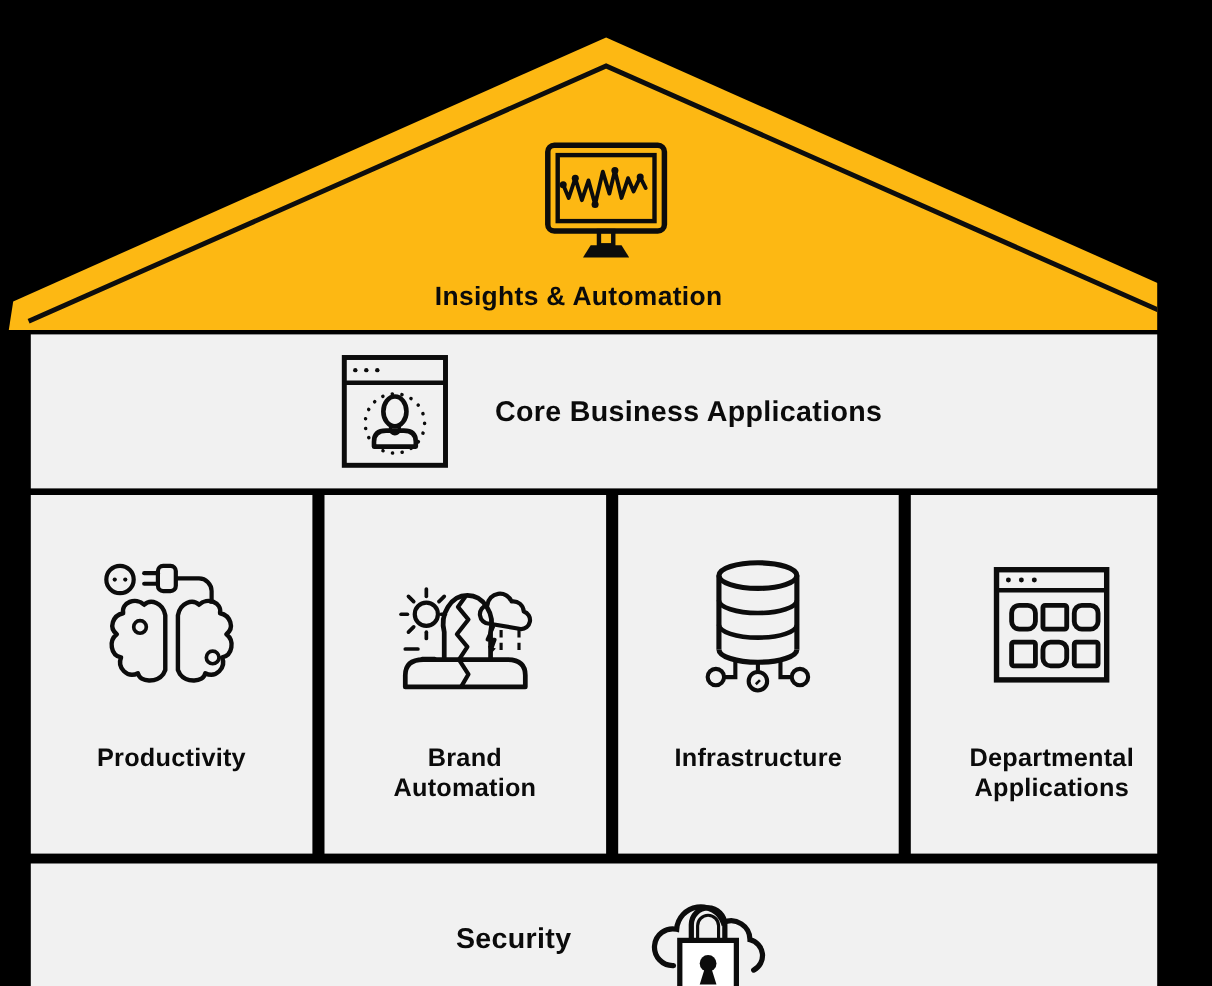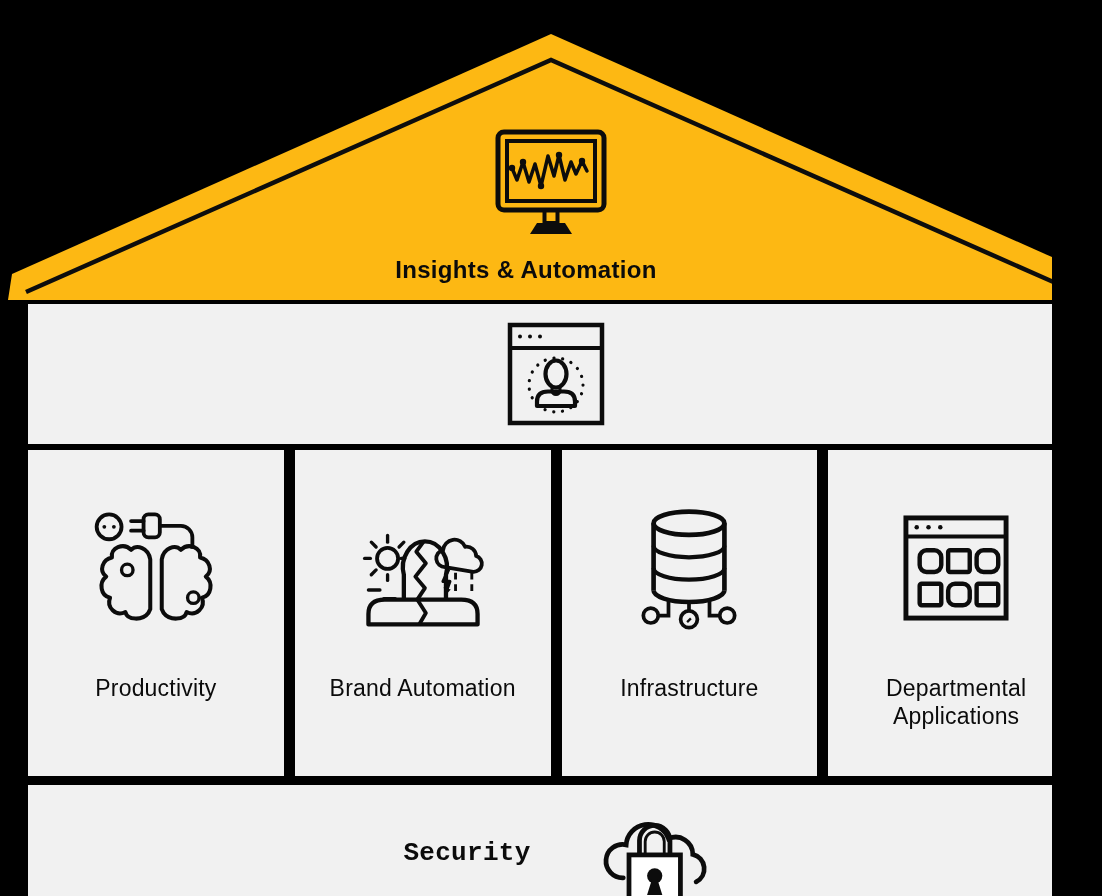--- a/index.html
+++ b/index.html
@@ -17,25 +17,25 @@
   .band{position:absolute;left:28px;width:1056px;background:#f1f1f1;}
   .core-band{top:272px;height:140px;display:flex;align-items:center;justify-content:center;gap:42px;}
   .core-label{font-size:26px;font-weight:700;letter-spacing:.3px;}
   .columns-row{
     position:absolute;left:28px;top:418px;width:1056px;height:326px;
     display:flex;gap:11px;
   }
   .column{flex:1 1 0;background:#f1f1f1;display:flex;flex-direction:column;align-items:center;padding-top:42px;box-sizing:border-box;}
   .col-icon{height:152px;display:flex;align-items:center;justify-content:center;}
   .col-label{
-    margin-top:30px;font-size:23px;font-weight:400;line-height:1.22;text-align:center;
+    margin-top:30px;font-size:23px;font-weight:700;line-height:1.22;text-align:center;
     max-width:190px;letter-spacing:.2px;
   }
   .security-band{top:753px;height:136px;display:flex;align-items:center;justify-content:center;gap:58px;}
-  .security-label{font-size:26px;font-weight:700;letter-spacing:.3px;font-family:Liberation Mono, monospace;}
+  .security-label{font-size:26px;font-weight:700;letter-spacing:.3px;}
 </style>
 </head>
 <body>
 
 <div class="stage">
 
   <svg class="roof-svg" width="1102" height="270" viewBox="0 0 1102 270">
     <polygon points="551,2 1090,242 1094,268 8,268 12,242" fill="#FDB813"></polygon>
     <path d="M26,260 L551,28 L1076,260" fill="none" stroke="#0d0d0d" stroke-width="4.5"></path>
   </svg>
@@ -60,20 +60,21 @@
       <rect x="3" y="3" width="92" height="98" fill="none" stroke="#0c0c0c" stroke-width="4.5"></rect>
       <line x1="3" y1="26" x2="95" y2="26" stroke="#0c0c0c" stroke-width="4"></line>
       <circle cx="13" cy="14.5" r="2" fill="#0c0c0c"></circle>
       <circle cx="23" cy="14.5" r="2" fill="#0c0c0c"></circle>
       <circle cx="33" cy="14.5" r="2" fill="#0c0c0c"></circle>
       <circle cx="49" cy="63" r="27" fill="none" stroke="#0c0c0c" stroke-width="3.2" stroke-dasharray="0.1 8.8" stroke-linecap="round"></circle>
       <ellipse cx="49" cy="52" rx="10.5" ry="13.5" fill="none" stroke="#0c0c0c" stroke-width="4.2"></ellipse>
       <path d="M45,64 v4.5 a4,4 0 0 0 8,0 V64" fill="none" stroke="#0c0c0c" stroke-width="3"></path>
       <path d="M30,84 v-4.5 q0,-10 11,-10 h16 q11,0 11,10 V84 Z" fill="none" stroke="#0c0c0c" stroke-width="4.2" stroke-linejoin="round"></path>
     </svg>
+    <div class="core-label">Core Business Applications</div>
   </div>
 
   <div class="columns-row">
 
     <div class="column">
       <div class="col-icon">
         <svg width="134" height="126" viewBox="0 0 140 130">
           <circle cx="21" cy="22" r="13" fill="none" stroke="#0c0c0c" stroke-width="4"></circle>
           <circle cx="16" cy="22" r="2" fill="#0c0c0c"></circle>
           <circle cx="26" cy="22" r="2" fill="#0c0c0c"></circle>

